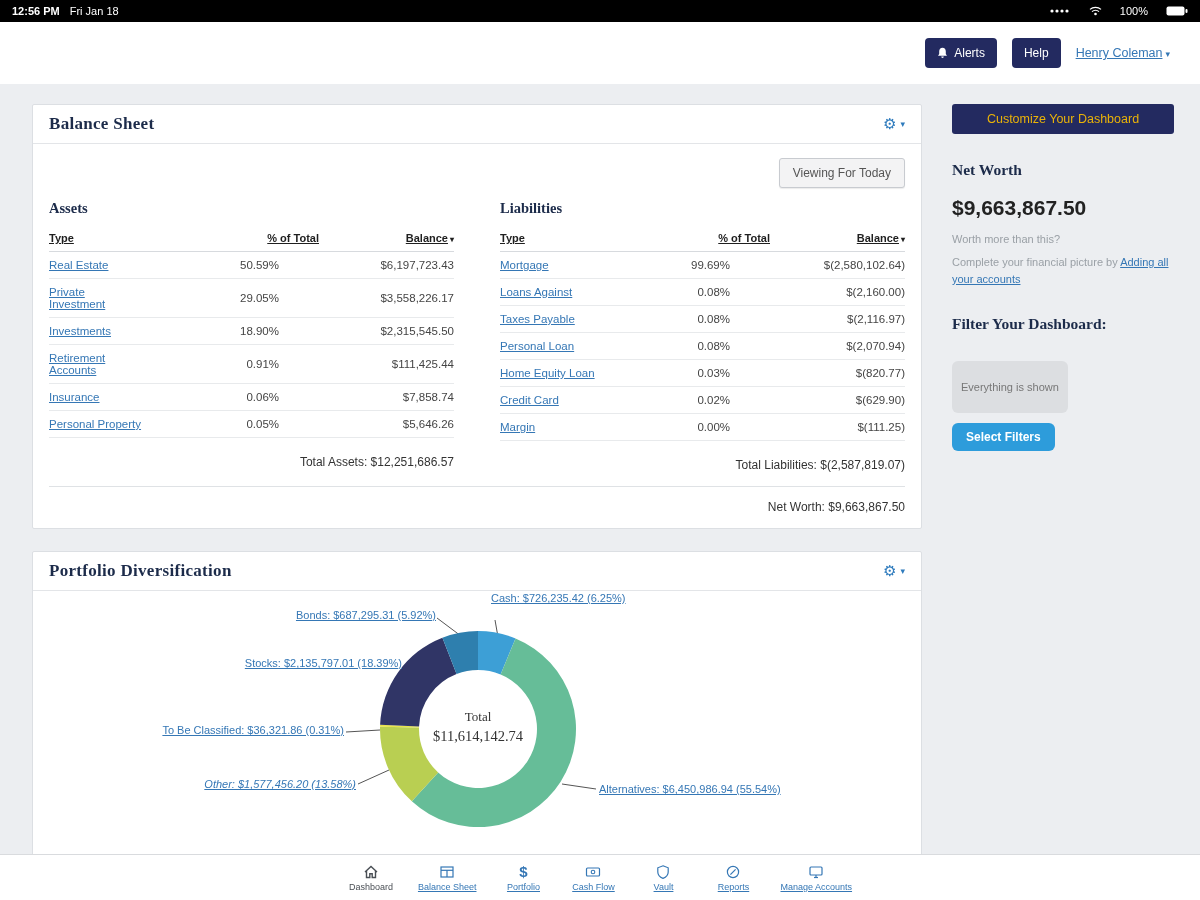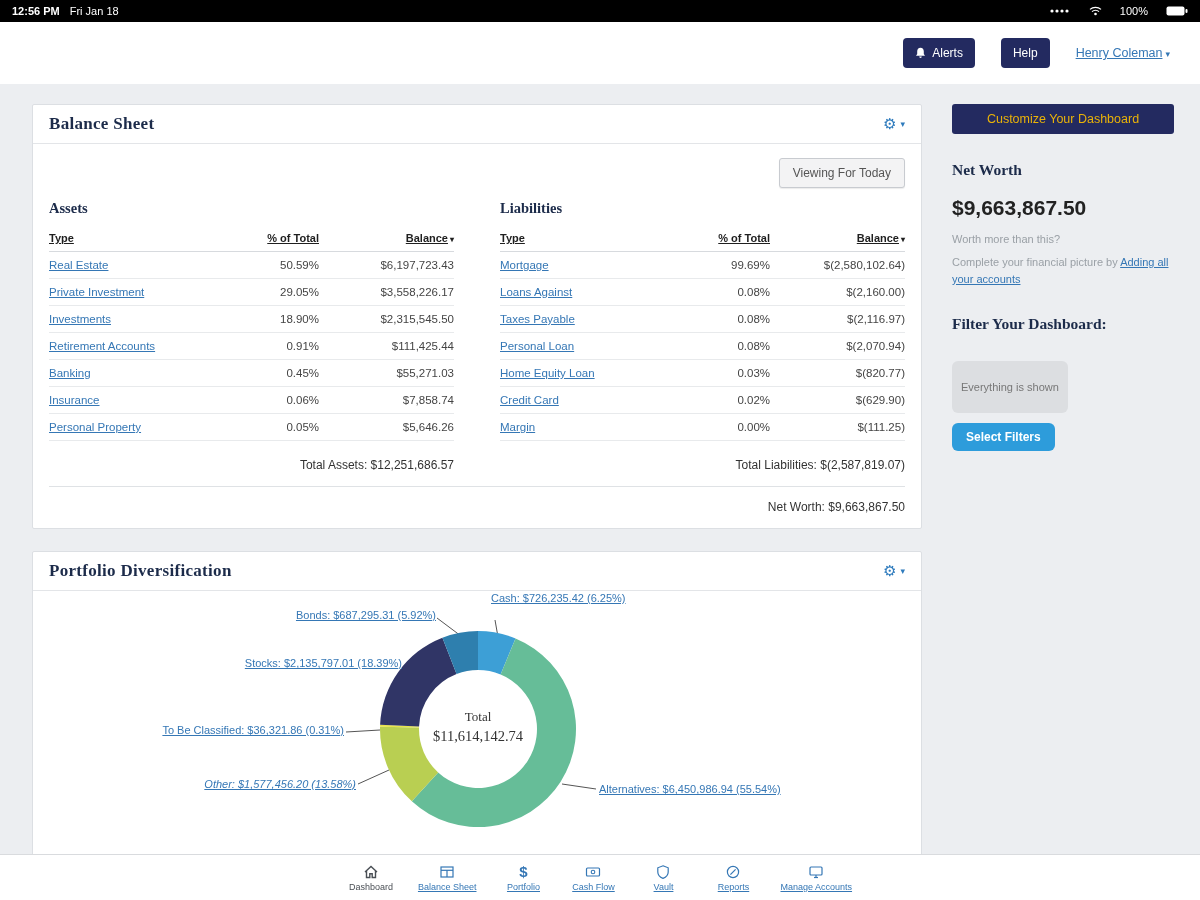--- a/index.html
+++ b/index.html
@@ -7,21 +7,21 @@
   body { background:#eceef1; font-family:"Liberation Sans", sans-serif; position:relative; }
   a { cursor:pointer; }
 
   
   .status-bar { height:22px; background:#000; color:#fff; display:flex; justify-content:space-between; align-items:center; padding:0 12px; font-size:11px; }
   .sb-left { display:flex; gap:10px; }
   .sb-left .t { font-weight:700; }
   .sb-right { display:flex; align-items:center; gap:18px; }
 
   
-  .app-header { height:62px; background:#fff; display:flex; justify-content:flex-end; align-items:center; gap:26px; padding:0 30px; }
+  .app-header { height:62px; background:#fff; display:flex; justify-content:flex-end; align-items:center; gap:15px; padding:0 30px; }
   .btn-navy { background:#232a60; color:#fff; font-size:12px; padding:8px 12px; border-radius:4px; border:none; display:flex; align-items:center; gap:6px; cursor:pointer; font-family:inherit; }
   .user-link { color:#3577b5; font-size:12.5px; text-decoration:underline; white-space:nowrap; }
   .user-caret { font-size:9px; text-decoration:none; display:inline-block; margin-left:3px; }
 
   
   .main { display:flex; padding:20px 26px 0 32px; gap:30px; }
   .left-col { width:890px; display:flex; flex-direction:column; gap:22px; }
   .card { background:#fff; border:1px solid #dcdfe3; border-radius:2px; }
   .card-header { display:flex; justify-content:space-between; align-items:center; padding:9px 16px; border-bottom:1px solid #e3e5e8; }
   .card-title { font-family:"Liberation Serif", serif; font-size:17px; font-weight:700; color:#1c2b4a; letter-spacing:.3px; }
@@ -33,21 +33,21 @@
   .viewing-row { display:flex; justify-content:flex-end; margin:6px 0 10px; }
   .btn-gray { background:#f3f3f4; border:1px solid #c8cbd0; color:#555; font-size:12px; padding:7px 13px; border-radius:3px; box-shadow:0 1px 1px rgba(0,0,0,.08); cursor:pointer; font-family:inherit; }
   .tables { display:flex; gap:46px; }
   .tcol { flex:1; min-width:0; }
   .section-title { font-family:"Liberation Serif", serif; font-size:14.5px; font-weight:700; color:#1c2b4a; margin:2px 0 10px; }
   .thead, .trow { display:grid; grid-template-columns:1fr 95px 135px; align-items:center; }
   .thead { padding:5px 0 7px; border-bottom:1px solid #d7dade; font-size:11px; font-weight:700; color:#1f1f1f; }
   .thead .hcell { text-decoration:underline; cursor:pointer; }
   .thead .num { text-align:right; }
   .sort-caret { font-size:8px; text-decoration:none; display:inline-block; margin-left:2px; }
-  .trow { padding:7px 0; border-bottom:1px solid #e8eaec; font-size:11.5px; }
+  .trow { padding:7px 0; border-bottom:1px solid #e8eaec; font-size:11.5px;gap:40px; }
   .trow a { color:#3577b5; text-decoration:underline; }
   .trow .num { text-align:right; color:#444; }
   .total-line { text-align:right; font-size:12px; color:#333; padding:17px 0 6px; }
   .networth-line { border-top:1px solid #dfe2e5; margin-top:8px; text-align:right; font-size:12px; color:#333; padding:13px 0 8px; }
 
   
   .chart-area { position:relative; height:292px; width:100%; }
   .donut-wrap { position:absolute; left:335px; top:28px; width:220px; height:220px; }
   .donut-center { position:absolute; left:445px; top:136px; transform:translate(-50%,-50%); text-align:center; font-family:"Liberation Serif", serif; color:#333; }
   .center-label { font-size:13px; }
@@ -157,25 +157,20 @@
                 <a>Investments</a>
                 <span class="num">18.90%</span>
                 <span class="num">$2,315,545.50</span>
               </div>
                 <div class="trow">
                 <a>Retirement Accounts</a>
                 <span class="num">0.91%</span>
                 <span class="num">$111,425.44</span>
               </div>
                 <div class="trow">
-                <a>Banking</a>
-                <span class="num">0.45%</span>
-                <span class="num">$55,271.03</span>
-              </div>
-                <div class="trow">
                 <a>Insurance</a>
                 <span class="num">0.06%</span>
                 <span class="num">$7,858.74</span>
               </div>
                 <div class="trow">
                 <a>Personal Property</a>
                 <span class="num">0.05%</span>
                 <span class="num">$5,646.26</span>
               </div>
               </div>

